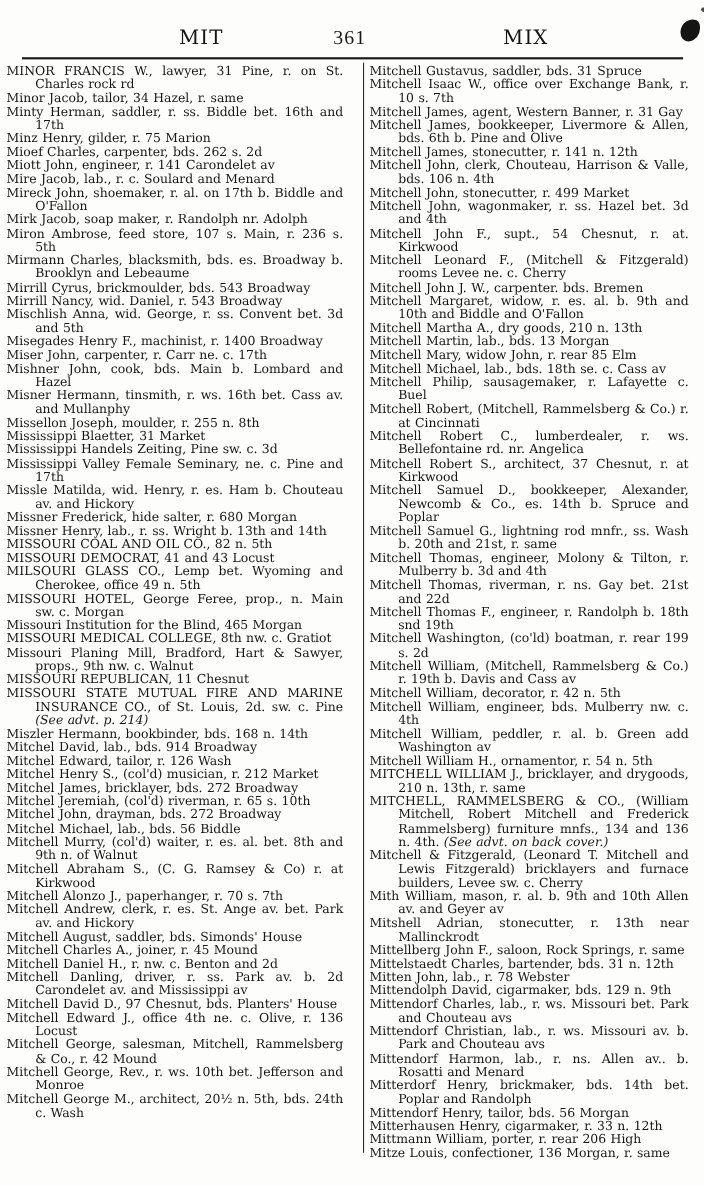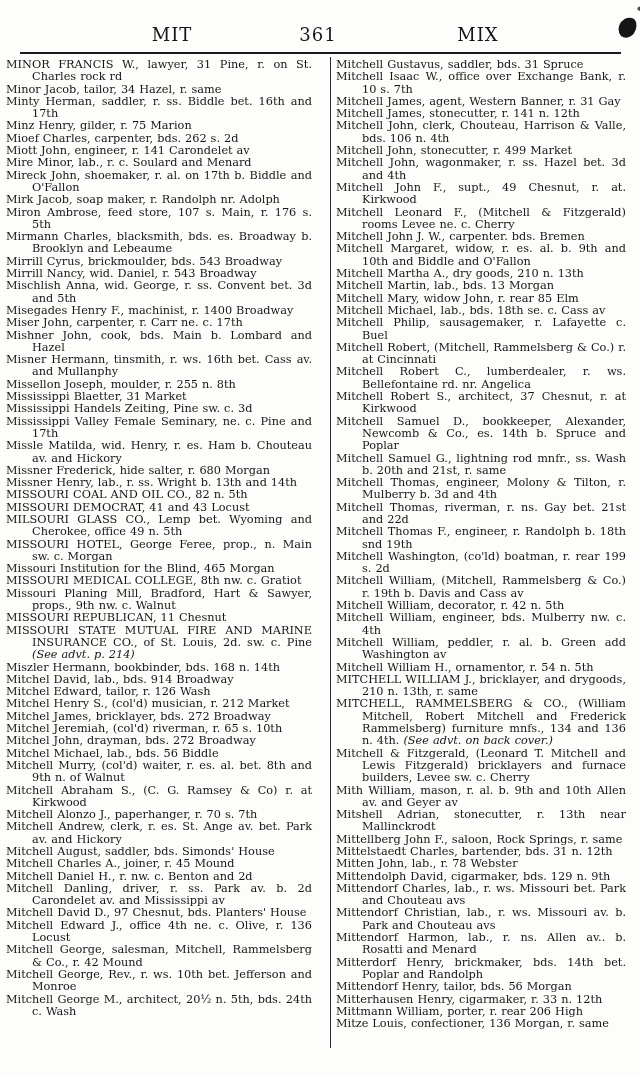--- a/index.html
+++ b/index.html
@@ -3,22 +3,22 @@
 <meta charset="utf-8">
 <style>
   html,body{margin:0;padding:0;}
   body{
     width:640px;height:1077px;position:relative;overflow:hidden;
     background:#fdfdfb;color:#161616;
     font-family:"DejaVu Serif","Liberation Serif",serif;
   }
   .hdr-item{position:absolute;top:24px;transform:translateX(-50%);
     font-size:18px;letter-spacing:1px;white-space:nowrap;}
-  .h-left{left:172px;}
-  .h-center{left:318px;}
+  .h-left{left:183px;}
+  .h-center{left:318px;font-family:Liberation Serif, serif;}
   .h-right{left:478px;}
   .header-rule{position:absolute;top:52px;left:20px;width:601px;height:2px;background:#1c1c1c;}
   .col{position:absolute;top:59px;font-size:11.3px;line-height:12.3px;}
   .col-left{left:6px;width:306px;}
   .col-right{left:336px;width:290px;}
   .divider{position:absolute;left:330px;top:57px;width:1px;height:991px;background:#2b2b2b;}
   .entry{padding-left:26px;text-indent:-26px;text-align:justify;word-spacing:0.4px;}
   .entry i{}
   .smudge{position:absolute;left:619px;top:17px;width:17px;height:21px;background:#151515;
     border-radius:62% 38% 55% 45%/55% 48% 52% 45%;transform:rotate(18deg);}
@@ -33,24 +33,24 @@
   <span class="hdr-item h-center">361</span>
   <span class="hdr-item h-right">MIX</span>
   <div class="header-rule"></div>
   <div class="col col-left" id="col-0">
       <div class="entry"><span>MINOR FRANCIS W., lawyer, 31 Pine, r. on St. Charles rock rd</span></div>
       <div class="entry"><span>Minor Jacob, tailor, 34 Hazel, r. same</span></div>
       <div class="entry"><span>Minty Herman, saddler, r. ss. Biddle bet. 16th and 17th</span></div>
       <div class="entry"><span>Minz Henry, gilder, r. 75 Marion</span></div>
       <div class="entry"><span>Mioef Charles, carpenter, bds. 262 s. 2d</span></div>
       <div class="entry"><span>Miott John, engineer, r. 141 Carondelet av</span></div>
-      <div class="entry"><span>Mire Minor, lab., r. c. Soulard and Menard</span></div>
+      <div class="entry"><span>Mire Jacob, lab., r. c. Soulard and Menard</span></div>
       <div class="entry"><span>Mireck John, shoemaker, r. al. on 17th b. Biddle and O'Fallon</span></div>
       <div class="entry"><span>Mirk Jacob, soap maker, r. Randolph nr. Adolph</span></div>
-      <div class="entry"><span>Miron Ambrose, feed store, 107 s. Main, r. 176 s. 5th</span></div>
+      <div class="entry"><span>Miron Ambrose, feed store, 107 s. Main, r. 236 s. 5th</span></div>
       <div class="entry"><span>Mirmann Charles, blacksmith, bds. es. Broadway b. Brooklyn and Lebeaume</span></div>
       <div class="entry"><span>Mirrill Cyrus, brickmoulder, bds. 543 Broadway</span></div>
       <div class="entry"><span>Mirrill Nancy, wid. Daniel, r. 543 Broadway</span></div>
       <div class="entry"><span>Mischlish Anna, wid. George, r. ss. Convent bet. 3d and 5th</span></div>
       <div class="entry"><span>Misegades Henry F., machinist, r. 1400 Broadway</span></div>
       <div class="entry"><span>Miser John, carpenter, r. Carr ne. c. 17th</span></div>
       <div class="entry"><span>Mishner John, cook, bds. Main b. Lombard and Hazel</span></div>
       <div class="entry"><span>Misner Hermann, tinsmith, r. ws. 16th bet. Cass av. and Mullanphy</span></div>
       <div class="entry"><span>Missellon Joseph, moulder, r. 255 n. 8th</span></div>
       <div class="entry"><span>Mississippi Blaetter, 31 Market</span></div>
@@ -88,25 +88,26 @@
       <div class="entry"><span>Mitchell Edward J., office 4th ne. c. Olive, r. 136 Locust</span></div>
       <div class="entry"><span>Mitchell George, salesman, Mitchell, Rammelsberg &amp; Co., r. 42 Mound</span></div>
       <div class="entry"><span>Mitchell George, Rev., r. ws. 10th bet. Jefferson and Monroe</span></div>
       <div class="entry"><span>Mitchell George M., architect, 20½ n. 5th, bds. 24th c. Wash</span></div>
     </div>
   <div class="divider"></div>
   <div class="col col-right" id="col-1">
       <div class="entry"><span>Mitchell Gustavus, saddler, bds. 31 Spruce</span></div>
       <div class="entry"><span>Mitchell Isaac W., office over Exchange Bank, r. 10 s. 7th</span></div>
       <div class="entry"><span>Mitchell James, agent, Western Banner, r. 31 Gay</span></div>
+      <div class="entry"><span>Mitchell James, bookkeeper, Livermore &amp; Allen, bds. 6th b. Pine and Olive</span></div>
       <div class="entry"><span>Mitchell James, stonecutter, r. 141 n. 12th</span></div>
       <div class="entry"><span>Mitchell John, clerk, Chouteau, Harrison &amp; Valle, bds. 106 n. 4th</span></div>
       <div class="entry"><span>Mitchell John, stonecutter, r. 499 Market</span></div>
       <div class="entry"><span>Mitchell John, wagonmaker, r. ss. Hazel bet. 3d and 4th</span></div>
-      <div class="entry"><span>Mitchell John F., supt., 49 Chesnut, r. at. Kirkwood</span></div>
+      <div class="entry"><span>Mitchell John F., supt., 54 Chesnut, r. at. Kirkwood</span></div>
       <div class="entry"><span>Mitchell Leonard F., (Mitchell &amp; Fitzgerald) rooms Levee ne. c. Cherry</span></div>
       <div class="entry"><span>Mitchell John J. W., carpenter. bds. Bremen</span></div>
       <div class="entry"><span>Mitchell Margaret, widow, r. es. al. b. 9th and 10th and Biddle and O'Fallon</span></div>
       <div class="entry"><span>Mitchell Martha A., dry goods, 210 n. 13th</span></div>
       <div class="entry"><span>Mitchell Martin, lab., bds. 13 Morgan</span></div>
       <div class="entry"><span>Mitchell Mary, widow John, r. rear 85 Elm</span></div>
       <div class="entry"><span>Mitchell Michael, lab., bds. 18th se. c. Cass av</span></div>
       <div class="entry"><span>Mitchell Philip, sausagemaker, r. Lafayette c. Buel</span></div>
       <div class="entry"><span>Mitchell Robert, (Mitchell, Rammelsberg &amp; Co.) r. at Cincinnati</span></div>
       <div class="entry"><span>Mitchell Robert C., lumberdealer, r. ws. Bellefontaine rd. nr. Angelica</span></div>

